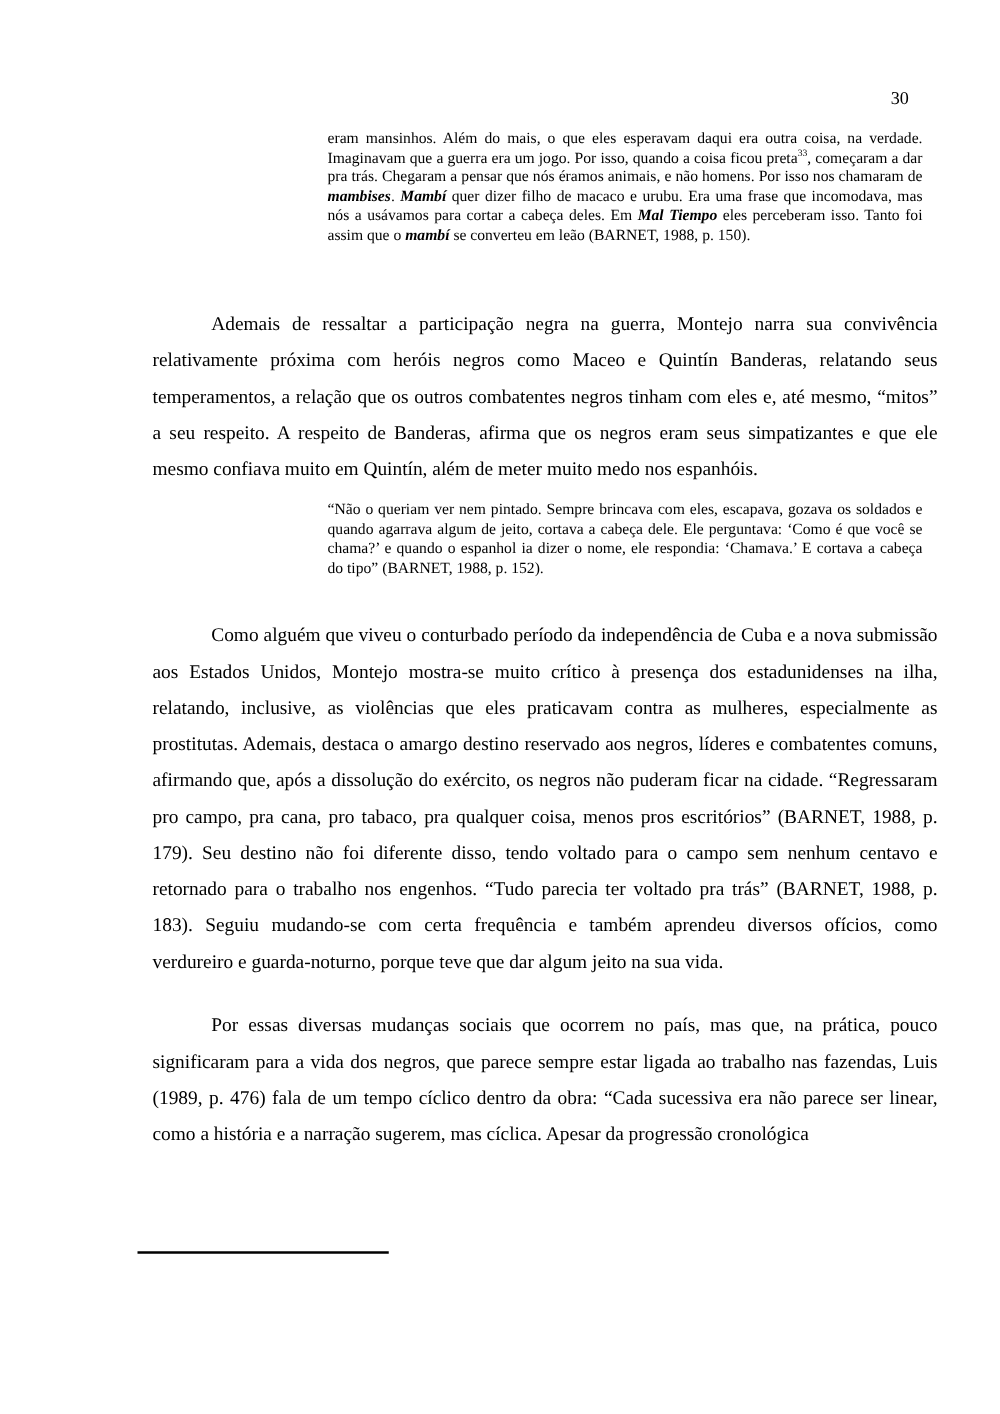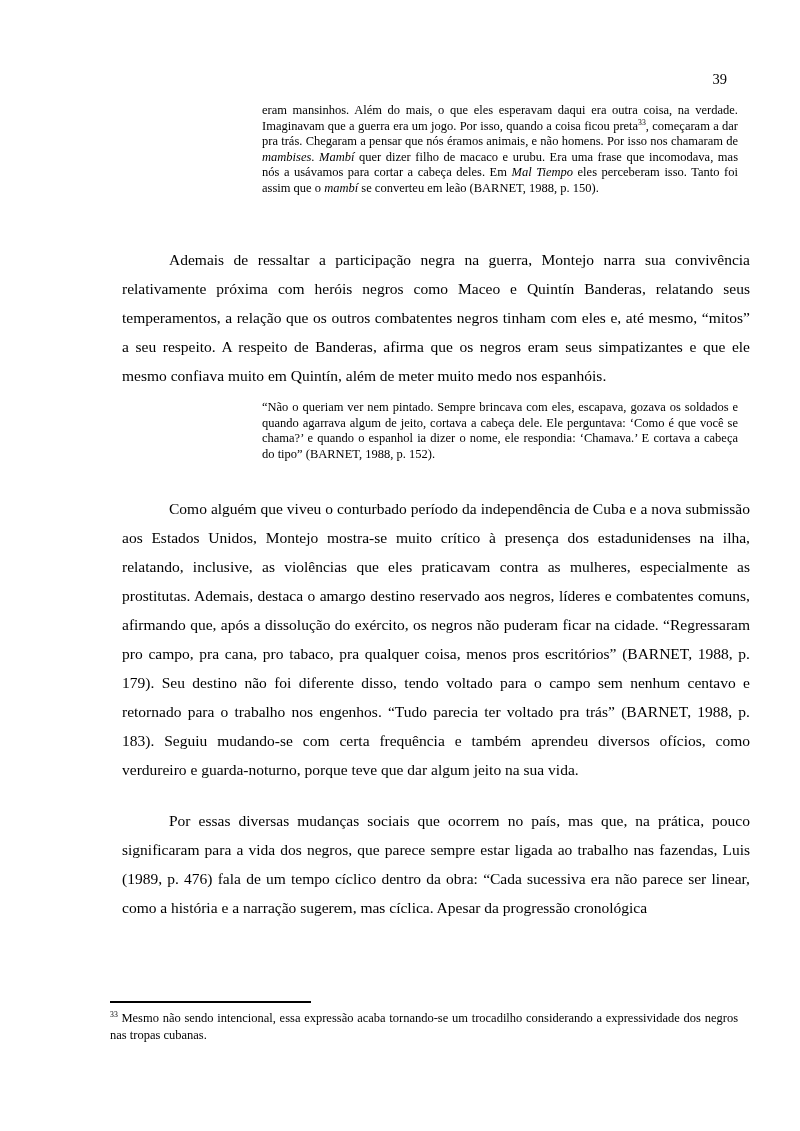--- a/index.html
+++ b/index.html
@@ -29,21 +29,21 @@
     left: 262px;
     width: 476px;
     margin: 0;
     padding: 0;
     font-size: 12.5px;
     line-height: 15.6px;
     text-align: justify;
   }
   .bq1 { top: 103px; }
   .bq2 { top: 400px; }
-  .it { font-style: italic; }
+  .it { font-style: italic; font-weight: bold; }
   sup {
     font-size: 0.62em;
     line-height: 0;
     vertical-align: super;
     font-family: Liberation Serif, serif;
   }
   p.para {
     position: absolute;
     left: 110px;
     width: 628px;
@@ -75,30 +75,29 @@
     font-size: 12.5px;
     line-height: 16.5px;
     text-align: justify;
   }
 </style>
 </head>
 <body>
 
 <div class="page">
 
-  <div class="page-number">39</div>
+  <div class="page-number">30</div>
 
   <blockquote class="bq bq1"><span>eram mansinhos. Além do mais, o que eles esperavam daqui era outra coisa, na verdade. Imaginavam que a guerra era um jogo. Por isso, quando a coisa ficou preta</span><sup>33</sup><span>, começaram a dar pra trás. Chegaram a pensar que nós éramos animais, e não homens. Por isso nos chamaram de </span><span class="it">mambises</span><span>. </span><span class="it">Mambí</span><span> quer dizer filho de macaco e urubu. Era uma frase que incomodava, mas nós a usávamos para cortar a cabeça deles. Em </span><span class="it">Mal Tiempo</span><span> eles perceberam isso. Tanto foi assim que o </span><span class="it">mambí</span><span> se converteu em leão (BARNET, 1988, p. 150).</span></blockquote>
 
   <p class="para p1">Ademais de ressaltar a participação negra na guerra, Montejo narra sua convivência relativamente próxima com heróis negros como Maceo e Quintín Banderas, relatando seus temperamentos, a relação que os outros combatentes negros tinham com eles e, até mesmo, “mitos” a seu respeito. A respeito de Banderas, afirma que os negros eram seus simpatizantes e que ele mesmo confiava muito em Quintín, além de meter muito medo nos espanhóis.</p>
 
   <blockquote class="bq bq2">“Não o queriam ver nem pintado. Sempre brincava com eles, escapava, gozava os soldados e quando agarrava algum de jeito, cortava a cabeça dele. Ele perguntava: ‘Como é que você se chama?’ e quando o espanhol ia dizer o nome, ele respondia: ‘Chamava.’ E cortava a cabeça do tipo” (BARNET, 1988, p. 152).</blockquote>
 
   <p class="para p2">Como alguém que viveu o conturbado período da independência de Cuba e a nova submissão aos Estados Unidos, Montejo mostra-se muito crítico à presença dos estadunidenses na ilha, relatando, inclusive, as violências que eles praticavam contra as mulheres, especialmente as prostitutas. Ademais, destaca o amargo destino reservado aos negros, líderes e combatentes comuns, afirmando que, após a dissolução do exército, os negros não puderam ficar na cidade. “Regressaram pro campo, pra cana, pro tabaco, pra qualquer coisa, menos pros escritórios” (BARNET, 1988, p. 179). Seu destino não foi diferente disso, tendo voltado para o campo sem nenhum centavo e retornado para o trabalho nos engenhos. “Tudo parecia ter voltado pra trás” (BARNET, 1988, p. 183). Seguiu mudando-se com certa frequência e também aprendeu diversos ofícios, como verdureiro e guarda-noturno, porque teve que dar algum jeito na sua vida.</p>
 
   <p class="para p3">Por essas diversas mudanças sociais que ocorrem no país, mas que, na prática, pouco significaram para a vida dos negros, que parece sempre estar ligada ao trabalho nas fazendas, Luis (1989, p. 476) fala de um tempo cíclico dentro da obra: “Cada sucessiva era não parece ser linear, como a história e a narração sugerem, mas cíclica. Apesar da progressão cronológica</p>
 
   <div class="footnote-area">
     <div class="footnote-rule"></div>
-    <p class="footnote-text"><sup>33</sup><span> Mesmo não sendo intencional, essa expressão acaba tornando-se um trocadilho considerando a expressividade dos negros nas tropas cubanas.</span></p>
   </div>
 
 </div>
 
 </body></html>

